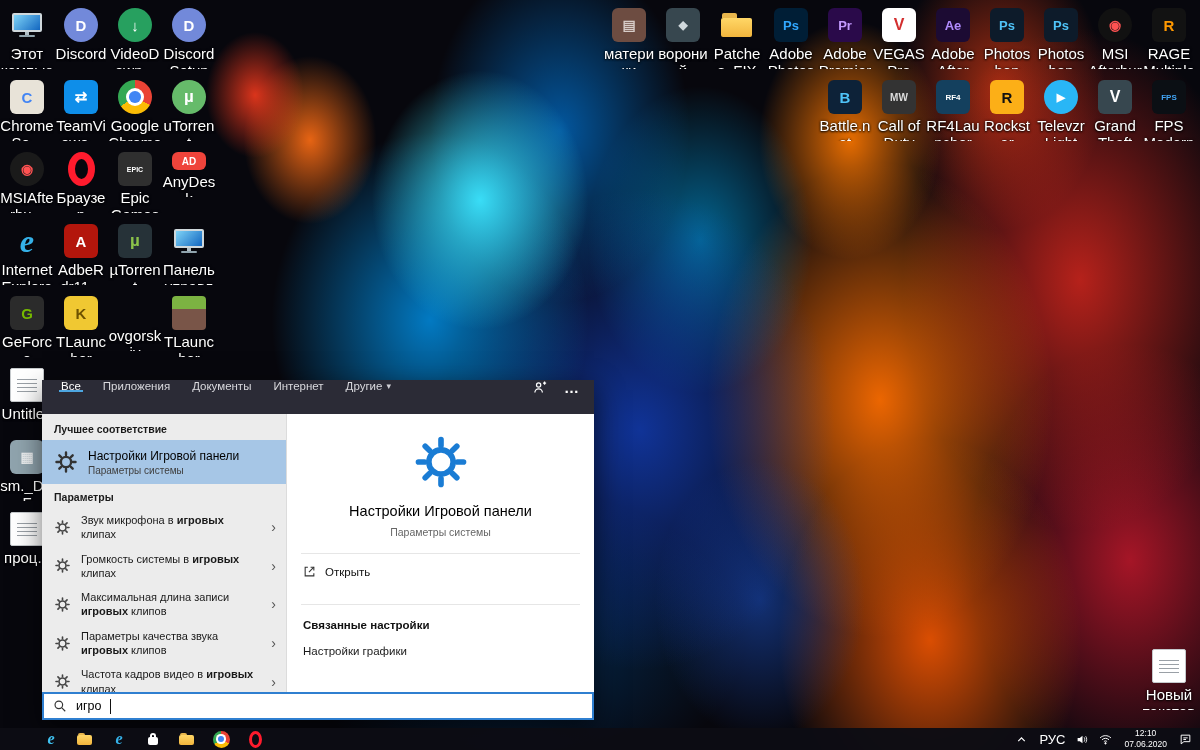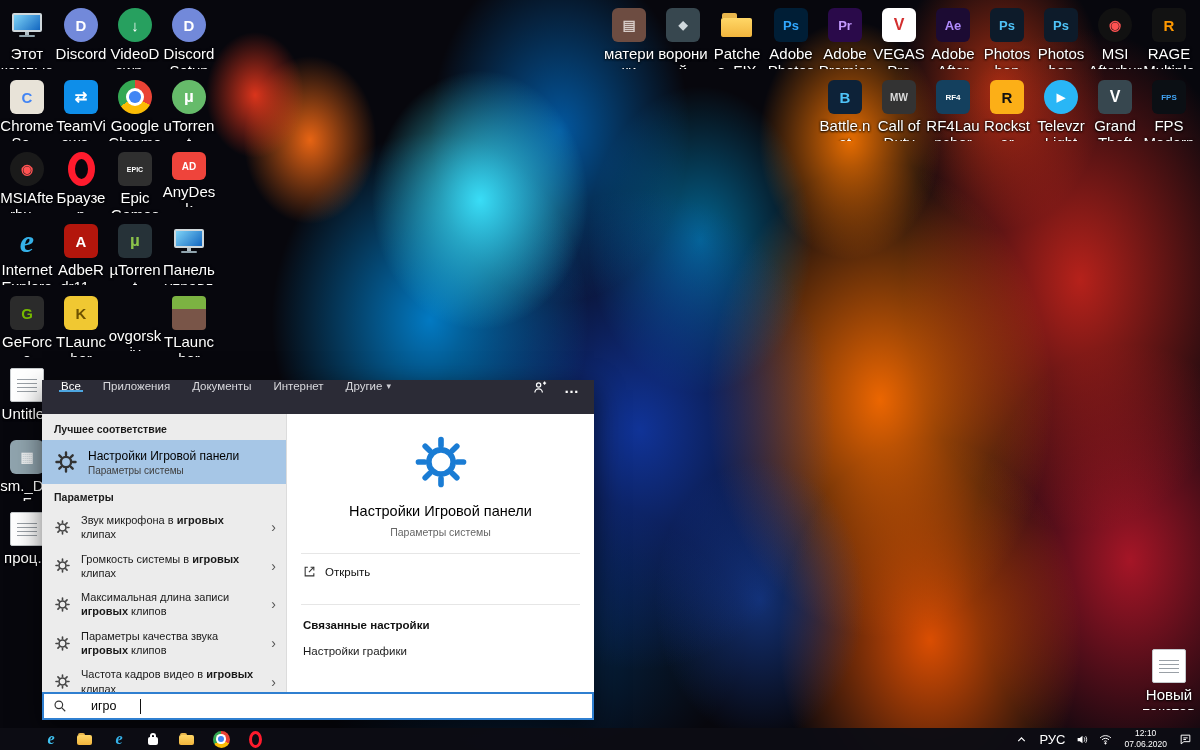--- a/index.html
+++ b/index.html
@@ -73,21 +73,21 @@
   .preview{flex:1;background:#fff;display:flex;flex-direction:column;align-items:center;padding-top:22px;box-sizing:border-box;}
   .pv-title{font-size:14.5px;color:#000;margin-top:15px;}
   .pv-sub{font-size:10.5px;color:#666;margin-top:7px;}
   .pv-div{width:calc(100% - 28px);height:1px;background:#e6e6e6;margin-top:15px;flex:0 0 auto;}
   .open-row{align-self:stretch;display:flex;align-items:center;gap:9px;padding:11px 16px;font-size:11.5px;color:#111;cursor:pointer;}
   .open-ic{display:inline-flex;color:#333;}
   .open-ic svg{width:13px;height:13px;}
   .related-h{align-self:stretch;padding:14px 16px 4px;font-size:11.5px;font-weight:bold;color:#111;}
   .related-link{align-self:stretch;padding:10px 16px;font-size:11.5px;color:#1a1a1a;cursor:pointer;}
 
-  .searchbox{height:28px;background:#fff;border:2px solid #2f7fd0;display:flex;align-items:center;padding:0 9px;gap:24px;flex:0 0 auto;box-sizing:border-box;}
+  .searchbox{height:28px;background:#fff;border:2px solid #2f7fd0;display:flex;align-items:center;padding:0 9px;gap:9px;flex:0 0 auto;box-sizing:border-box;}
   .mag{display:inline-flex;color:#333;}
   .mag svg{width:14px;height:14px;}
   .sb-text{font-size:12.5px;color:#000;}
   .caret{width:1px;height:15px;background:#111;animation:blink 1s steps(1) infinite;}
   @keyframes blink{50%{opacity:0;}}
 
   
   #taskbar{position:absolute;left:0;right:0;bottom:0;height:22px;z-index:20;background:rgba(12,12,20,.97);
     display:flex;align-items:center;}
   #task-icons{display:flex;height:100%;}
@@ -204,21 +204,21 @@
       <div class="dcol">
         <div class="dcell">
           <div style="flex: 0 0 auto; display: flex; align-items: center; justify-content: center; font-weight: bold; width: 34px; height: 34px; background: rgb(114, 137, 218); color: rgb(255, 255, 255); border-radius: 50%; font-size: 14.96px;">D</div>
           <div class="dlabel">DiscordSetup</div>
         </div>
         <div class="dcell">
           <div style="flex: 0 0 auto; display: flex; align-items: center; justify-content: center; font-weight: bold; width: 34px; height: 34px; background: rgb(102, 187, 106); color: rgb(255, 255, 255); border-radius: 50%; font-size: 17px;">µ</div>
           <div class="dlabel">uTorrent</div>
         </div>
         <div class="dcell">
-          <div style="flex: 0 0 auto; display: flex; align-items: center; justify-content: center; font-weight: bold; width: 34px; height: 28px; background: rgb(239, 68, 59); color: rgb(255, 255, 255); border-radius: 6px; font-size: 10px;">AD</div>
+          <div style="flex: 0 0 auto; display: flex; align-items: center; justify-content: center; font-weight: bold; width: 34px; height: 18px; background: rgb(239, 68, 59); color: rgb(255, 255, 255); border-radius: 6px; font-size: 10px;">AD</div>
           <div class="dlabel">AnyDesk</div>
         </div>
         <div class="dcell">
           <div style="flex: 0 0 auto; display: flex; align-items: center; justify-content: center; font-weight: bold; width: 34px; height: 34px; flex-direction: column;">
             <div style="width: 88%; height: 56%; background: linear-gradient(135deg, rgb(127, 212, 247), rgb(18, 102, 192)); border: 2px solid rgb(207, 216, 220); border-radius: 2px; box-sizing: border-box;"></div>
             <div style="width: 14%; height: 10%; background: rgb(176, 190, 197);"></div>
             <div style="width: 46%; height: 7%; background: rgb(144, 164, 174); border-radius: 1px;"></div>
           </div>
           <div class="dlabel">Панель управления</div>
         </div>

